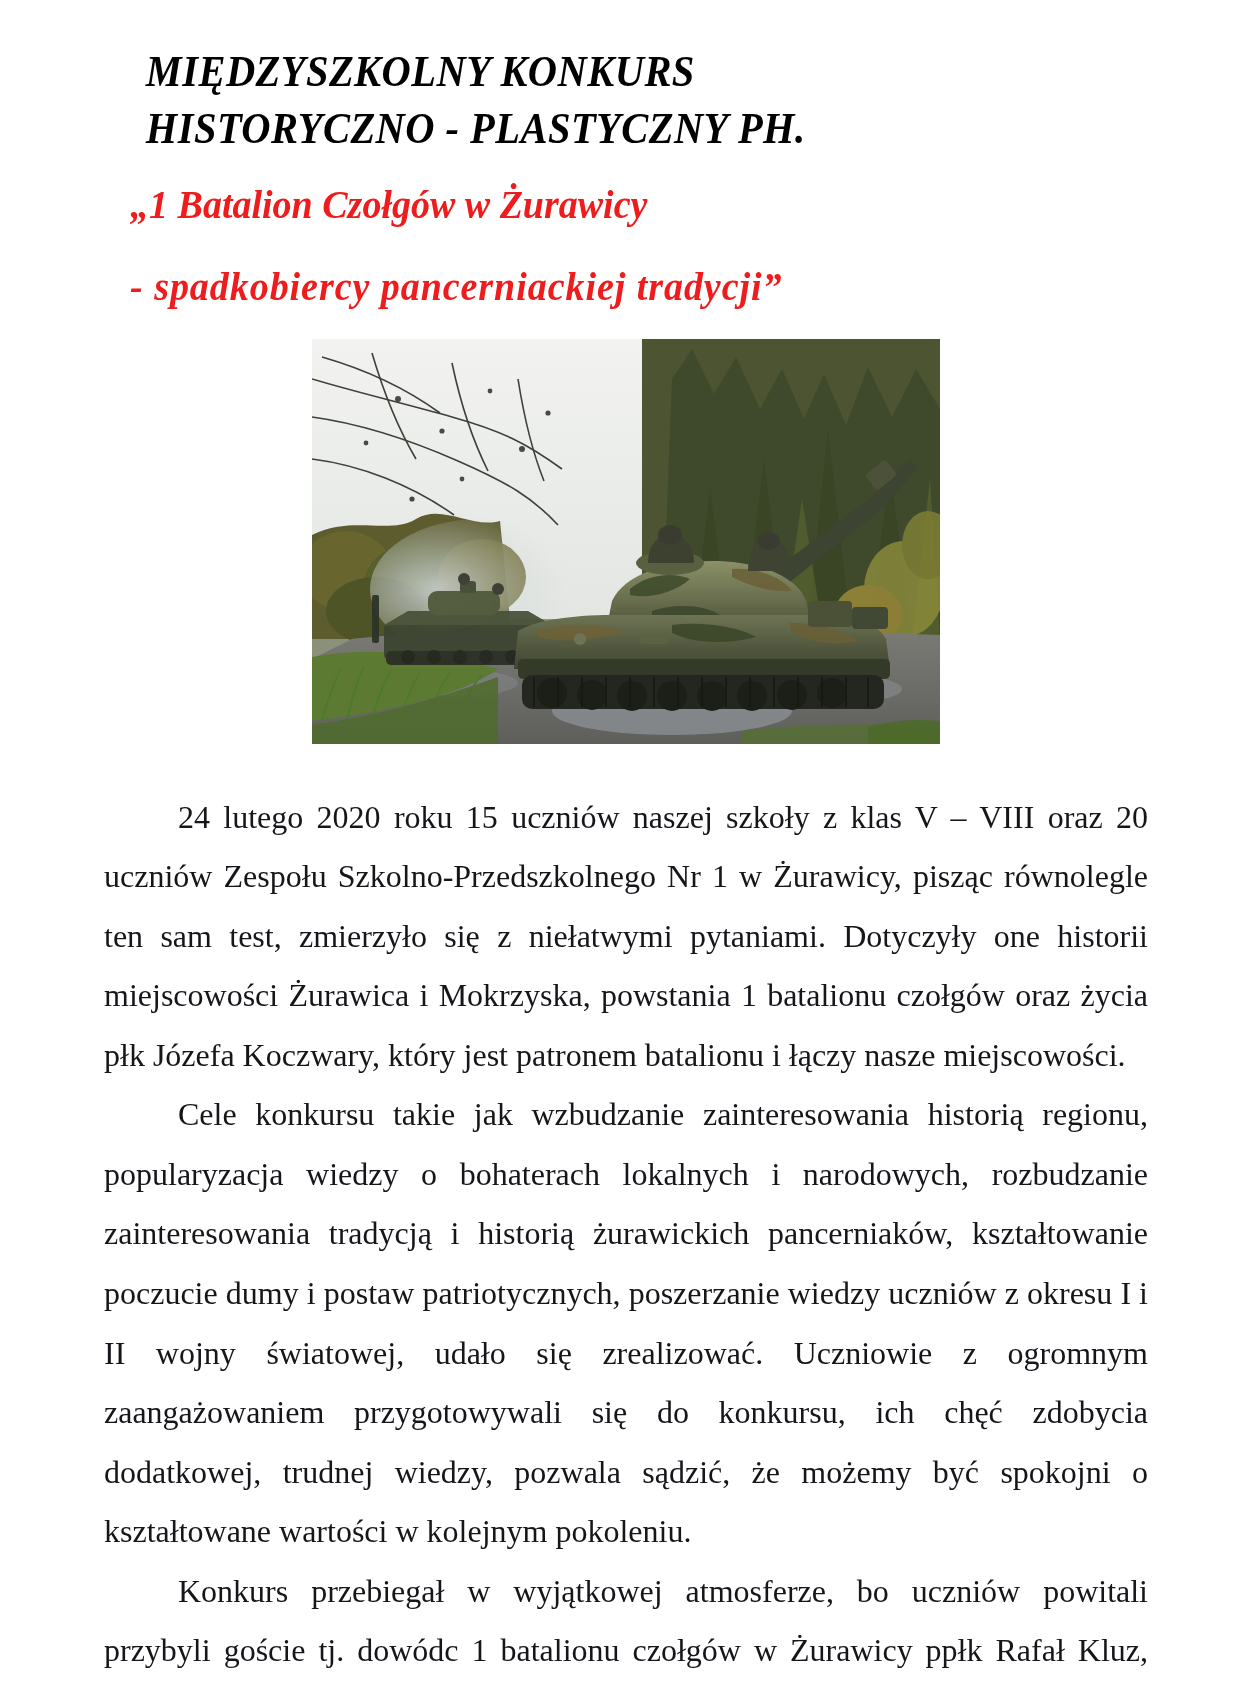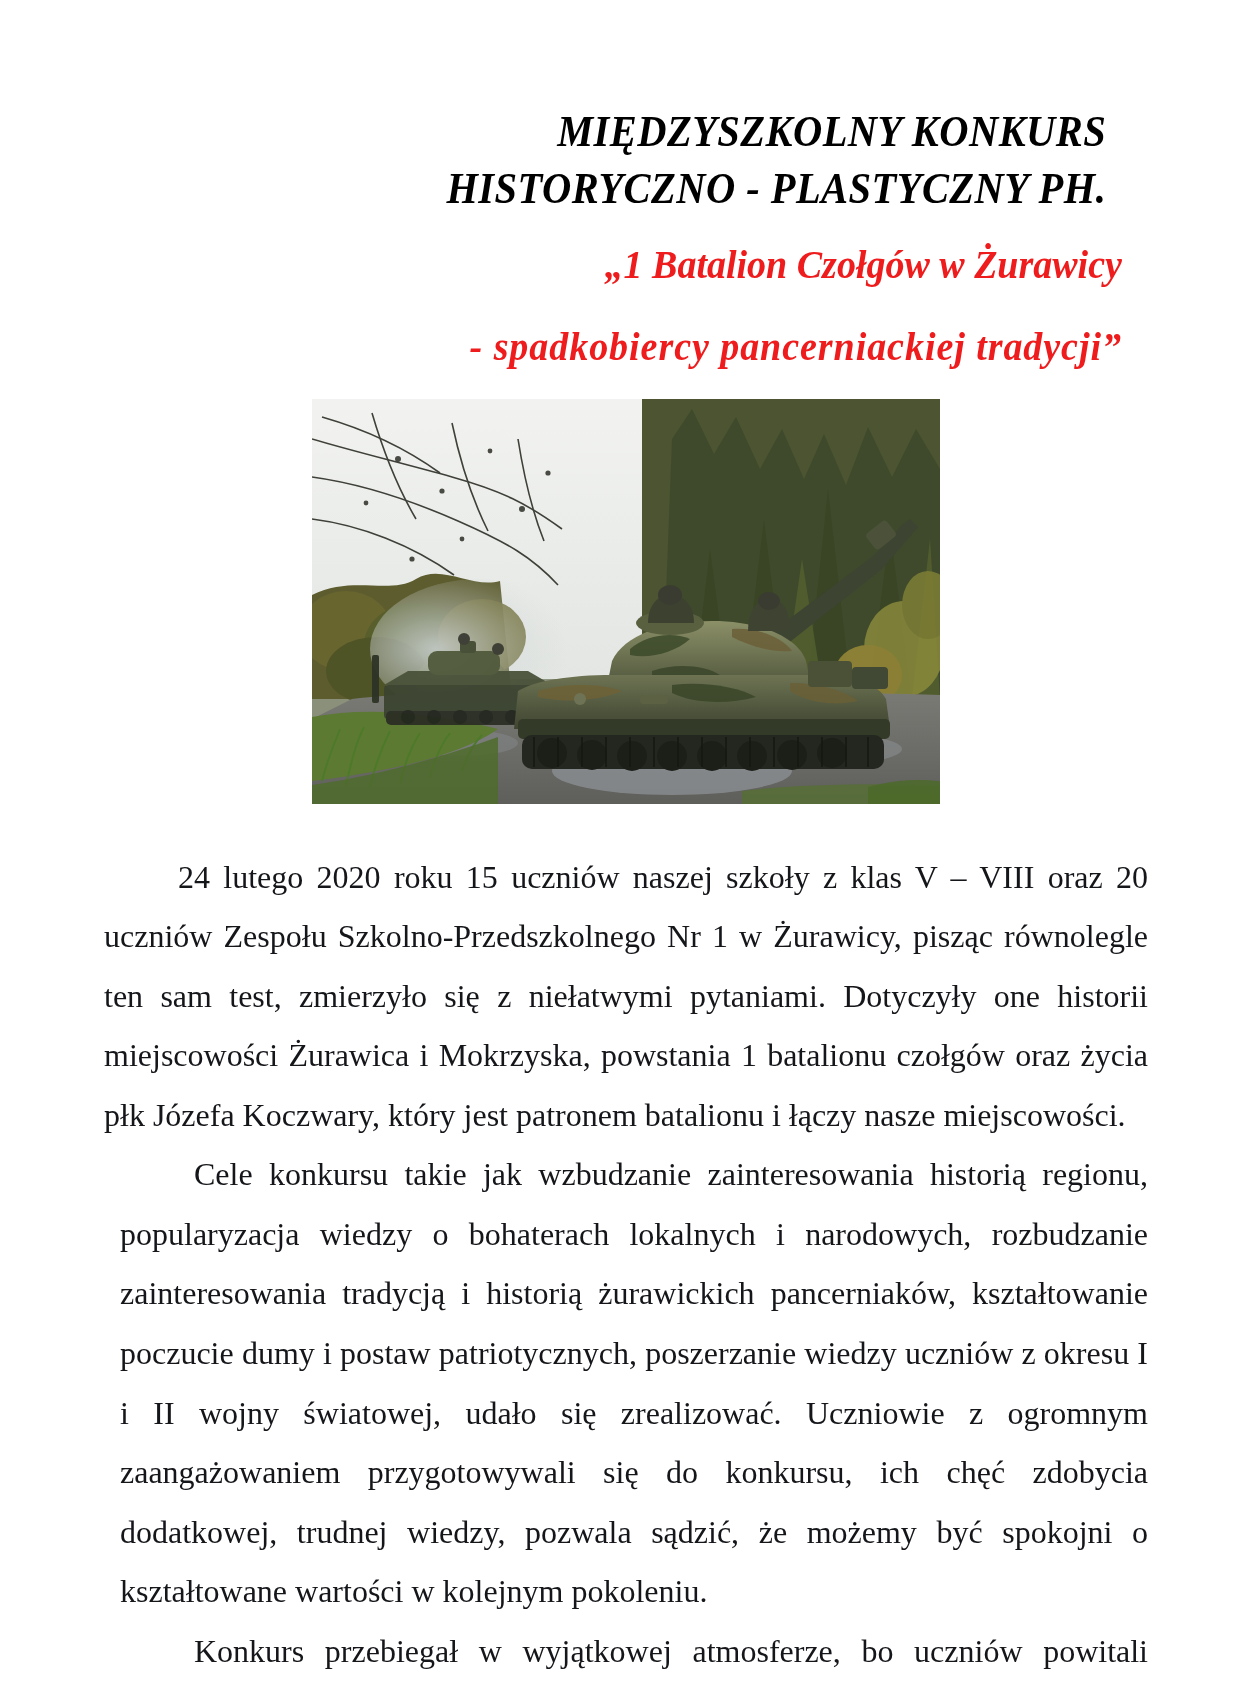--- a/index.html
+++ b/index.html
@@ -18,22 +18,22 @@
     position: relative;
     width: 1252px;
     height: 1686px;
     background: #ffffff;
     box-sizing: border-box;
     padding: 0 104px;
   }
 
   
   .title-block {
-    padding-top: 104px;
-    text-align: right;
+    padding-top: 44px;
+    text-align: left;
   }
   .title-line {
     font-family: "Liberation Serif", "DejaVu Serif", serif;
     font-style: italic;
     font-weight: 700;
     font-size: 44px;
     line-height: 1.26;
     letter-spacing: 0.5px;
     color: #000000;
     white-space: nowrap;
@@ -83,21 +83,21 @@
   }
   .para {
     font-family: "Liberation Serif", "DejaVu Serif", serif;
     font-size: 32px;
     line-height: 1.86;
     text-align: justify;
     text-justify: inter-word;
     color: #15161a;
     margin: 0 0 0 0;
   }
-  .para + .para { margin-top: 0; margin-left: 16px; }
+  .para + .para { margin-top: 0; }
   .para .indent { display: inline-block; width: 74px; }
   .tail-line {
     font-family: Liberation Serif, serif;
     font-size: 29px;
     line-height: 1.86;
     text-align: left;
     color: #15161a;
   }
 </style>
 </head>

